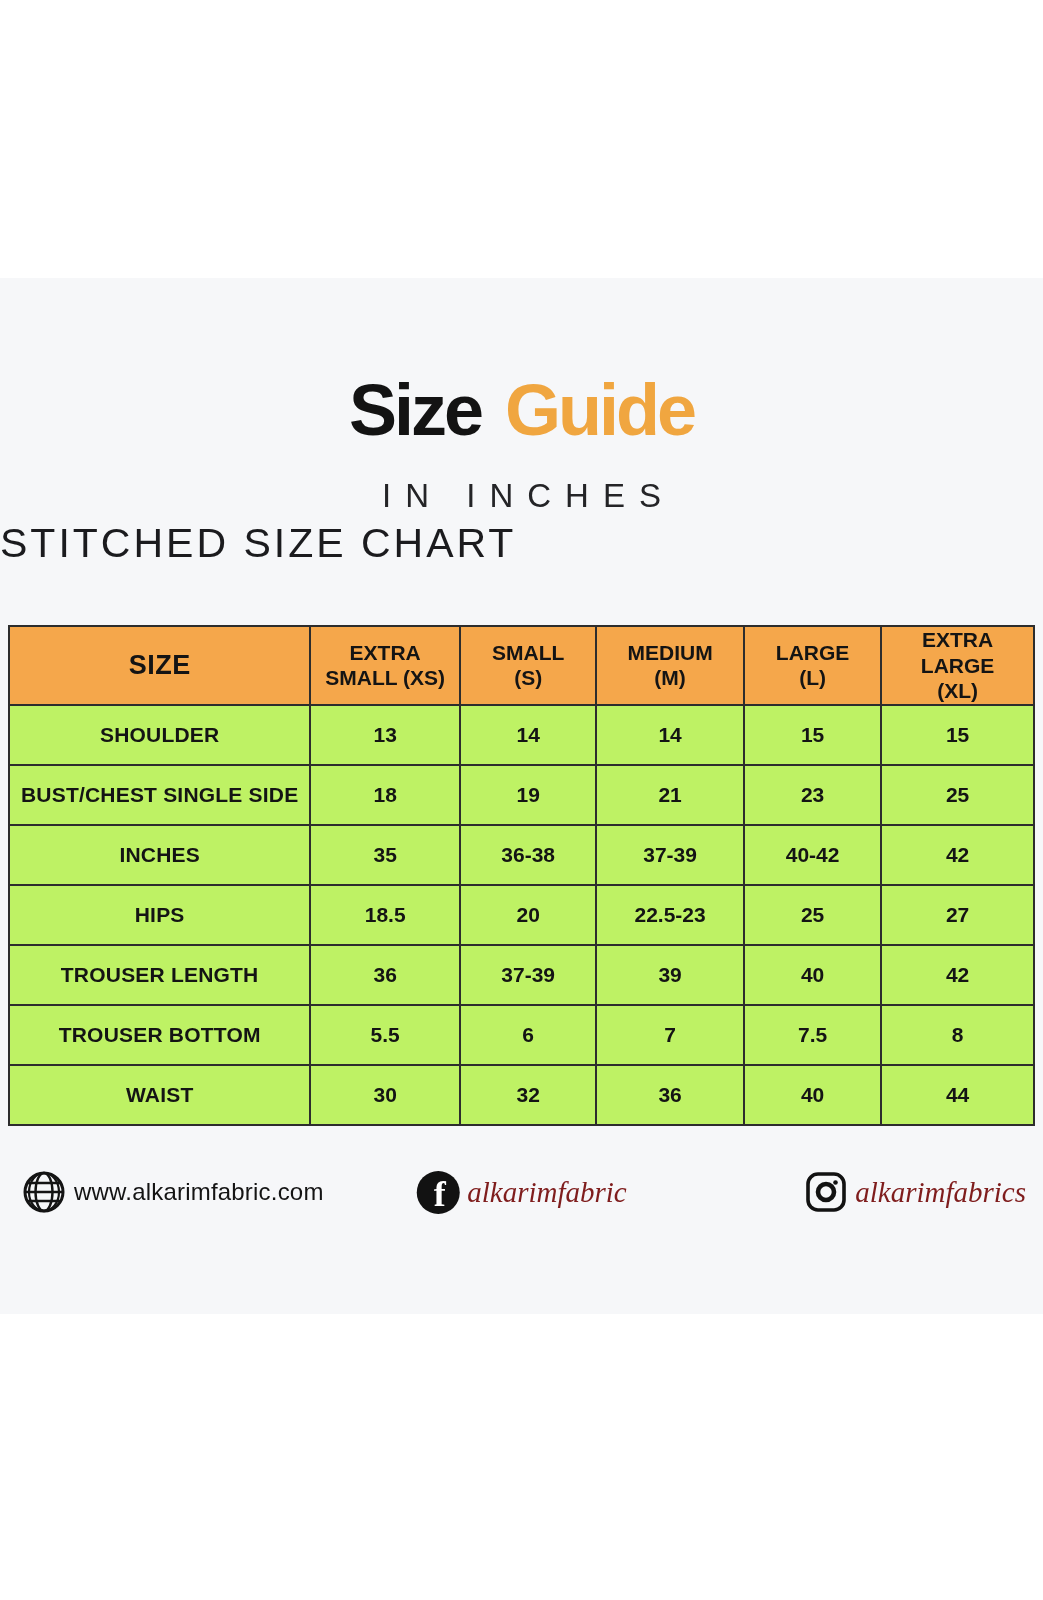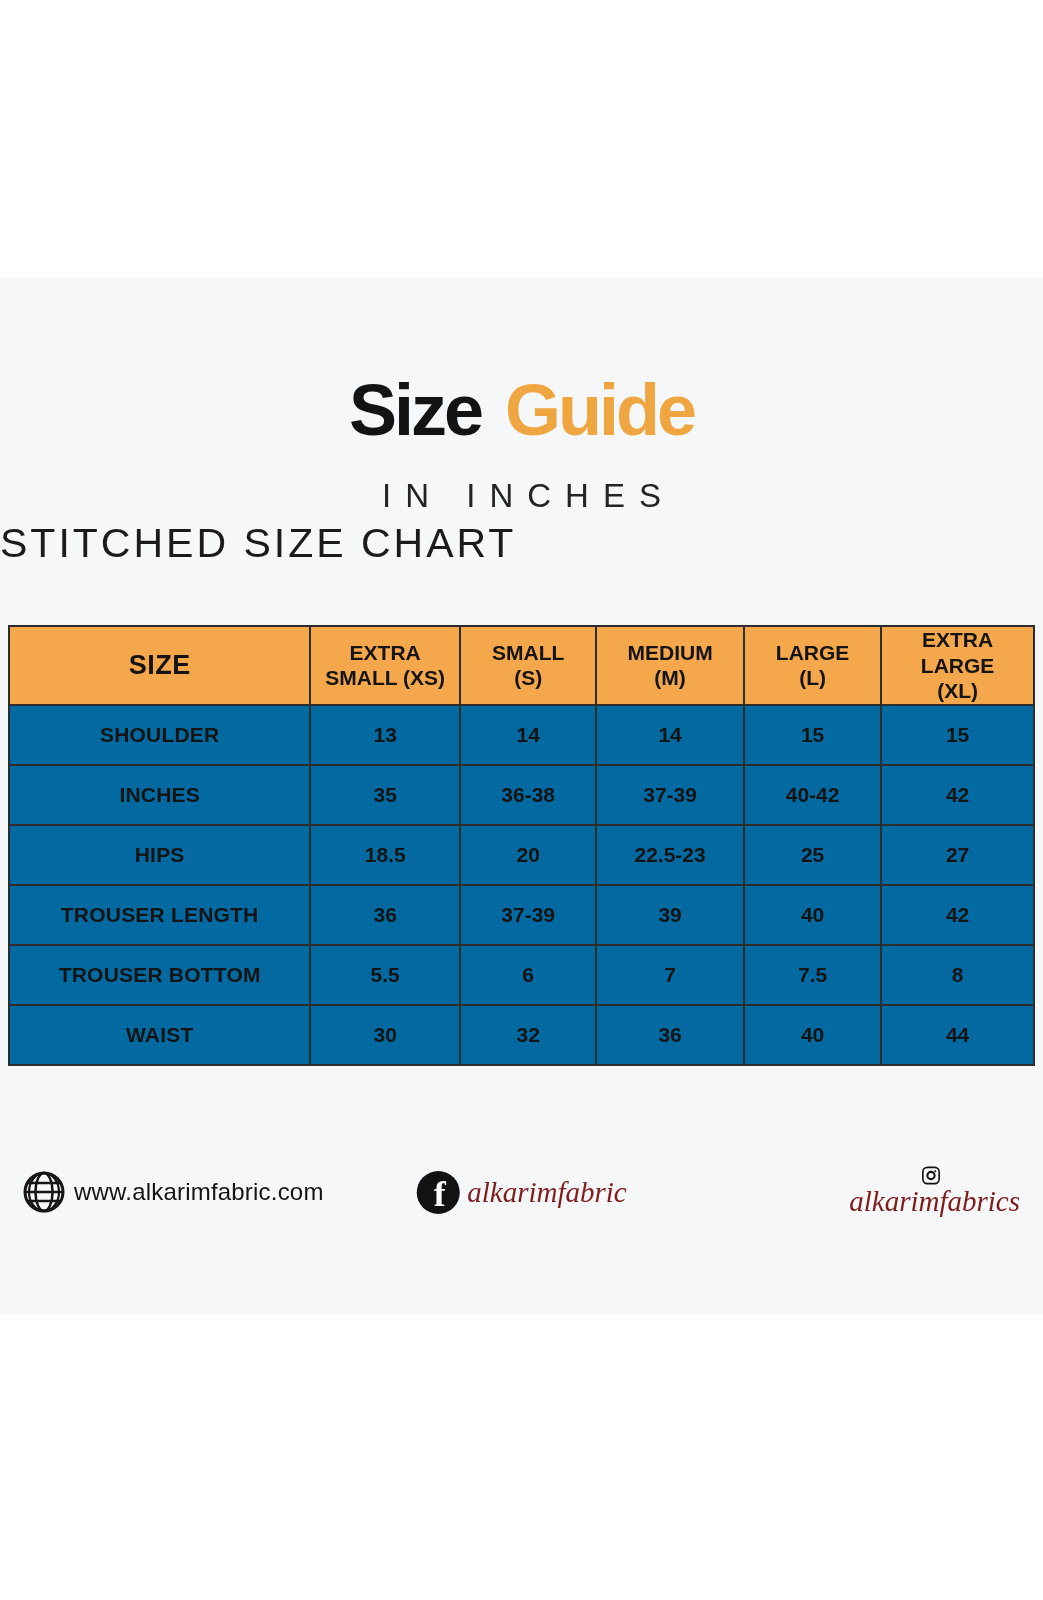--- a/index.html
+++ b/index.html
@@ -33,36 +33,36 @@
     position:absolute; top:347px; left:8px; width:1027px;
     border-collapse:collapse; table-layout:fixed;
   }
   .size-chart th, .size-chart td {
     border:2px solid #2d2d2d; text-align:center; vertical-align:middle;
     color:#141414; padding:0 4px;
   }
   .size-chart thead th { background:#f5a74b; height:66px; font-weight:700; }
   .size-chart thead .h1, .size-chart thead .h2 { display:block; font-size:21px; line-height:1.22; }
   .size-chart thead th.size-col .h1 { font-size:27px; letter-spacing:0.5px; }
-  .size-chart tbody td { height:58px; background:#0369a1; font-weight:700; font-size:21px; }
+  .size-chart tbody td { height:58px; background:#bef264; font-weight:700; font-size:21px; }
   .size-chart tbody td.rowlabel { font-size:21px; letter-spacing:0.2px; }
   
   .footer {
     position:absolute; top:888px; left:0; width:1043px; height:52px;
   }
   .footer-item { position:absolute; display:flex; align-items:center; height:52px; }
   .footer-item .label-sans {
     font-size:24px; color:#141414; margin-left:8px; letter-spacing:0.2px;
   }
   .footer-item .label-serif {
     font-family:"Liberation Serif", serif; font-size:29px; color:#7f1d1d; margin-left:8px;font-style:italic;
   }
   .footer-website  { left:22px; }
   .footer-facebook { left:50%; transform:translateX(-50%); }
-  .footer-instagram{ right:23px;flex-direction:column; }
+  .footer-instagram{ right:17px; }
   .fb-circle {
     width:43px; height:43px; border-radius:50%; background:#121212;
     display:flex; align-items:flex-end; justify-content:center; overflow:hidden;
   }
   .fb-circle span {
     color:#ffffff; font-family:"Liberation Serif", serif; font-weight:700;
     font-size:36px; line-height:40px; transform:translateX(2px);
   }
   .icon-svg { display:block; }
 </style>
@@ -114,20 +114,28 @@
       </tr>
     </thead>
     <tbody>
       <tr>
         <td class="rowlabel">SHOULDER</td>
         <td>13</td>
         <td>14</td>
         <td>14</td>
         <td>15</td>
         <td>15</td>
+      </tr>
+      <tr>
+        <td class="rowlabel">BUST/CHEST SINGLE SIDE</td>
+        <td>18</td>
+        <td>19</td>
+        <td>21</td>
+        <td>23</td>
+        <td>25</td>
       </tr>
       <tr>
         <td class="rowlabel">INCHES</td>
         <td>35</td>
         <td>36-38</td>
         <td>37-39</td>
         <td>40-42</td>
         <td>42</td>
       </tr>
       <tr>

